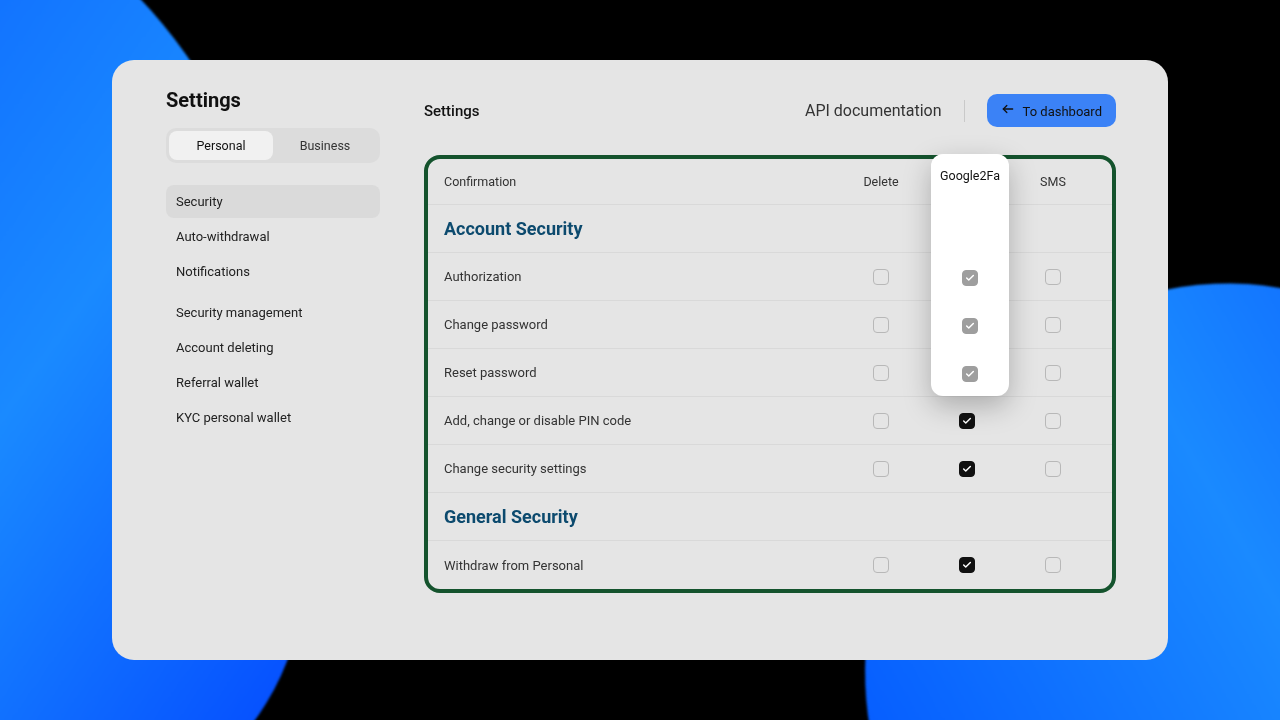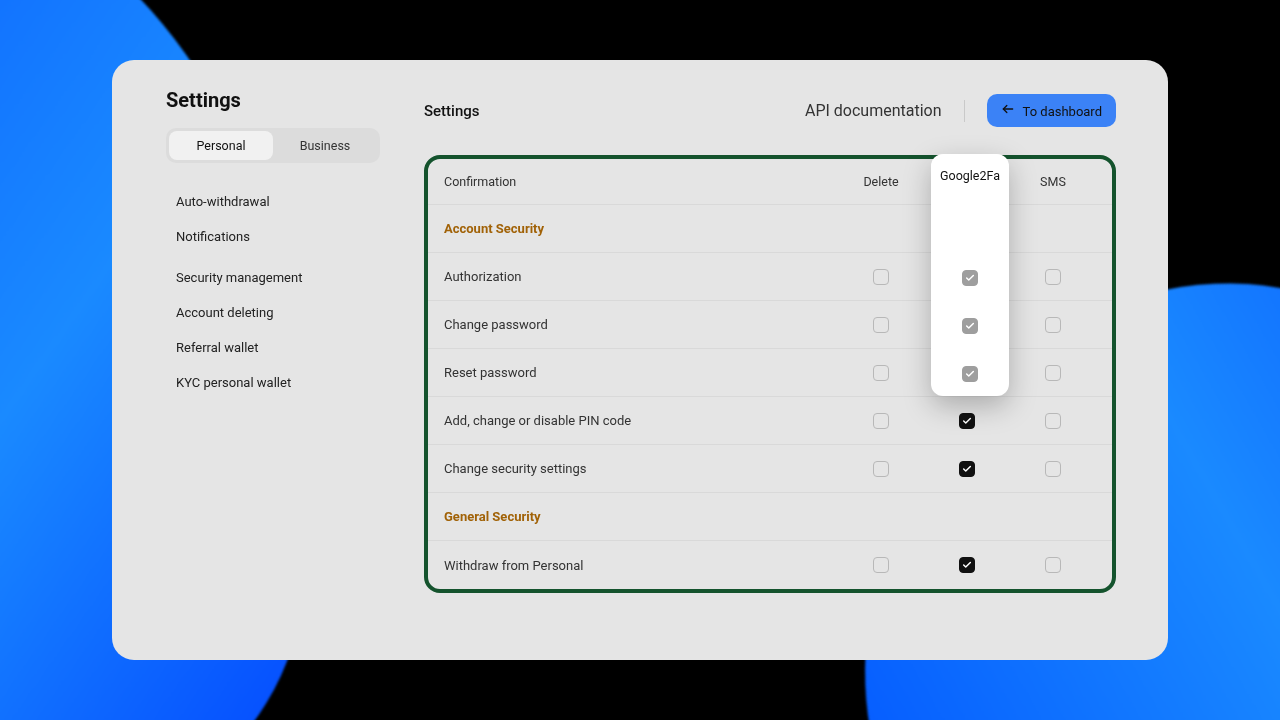--- a/index.html
+++ b/index.html
@@ -149,23 +149,23 @@
     min-height: 48px;
     border-bottom: 1px solid #d9d9d9;
   }
   .row:last-child { border-bottom: none; }
   .row.header {
     font-size: 12.5px;
     color: #333;
     min-height: 46px;
   }
   .row.section {
-    font-size: 13px;
+    font-size: 18px;
     font-weight: 700;
-    color: #a16207;
+    color: #0c4a6e;
     min-height: 48px;
   }
   .row.item {
     font-size: 13px;
     color: #333;
   }
   .cell-label { padding-left: 0; }
   .cell-check { display: flex; justify-content: center; }
 
   .checkbox {
@@ -228,20 +228,21 @@
 
   <aside class="sidebar">
     <h1>Settings</h1>
 
     <div class="tab-switch">
       <div class="tab active">Personal</div>
       <div class="tab">Business</div>
     </div>
 
     <ul class="nav-list" id="nav-list">
+        <li class="active">Security</li>
         <li>Auto-withdrawal</li>
         <li>Notifications</li>
         <li class="spaced">Security management</li>
         <li>Account deleting</li>
         <li>Referral wallet</li>
         <li>KYC personal wallet</li>
       </ul>
   </aside>
 
   <main class="main">

